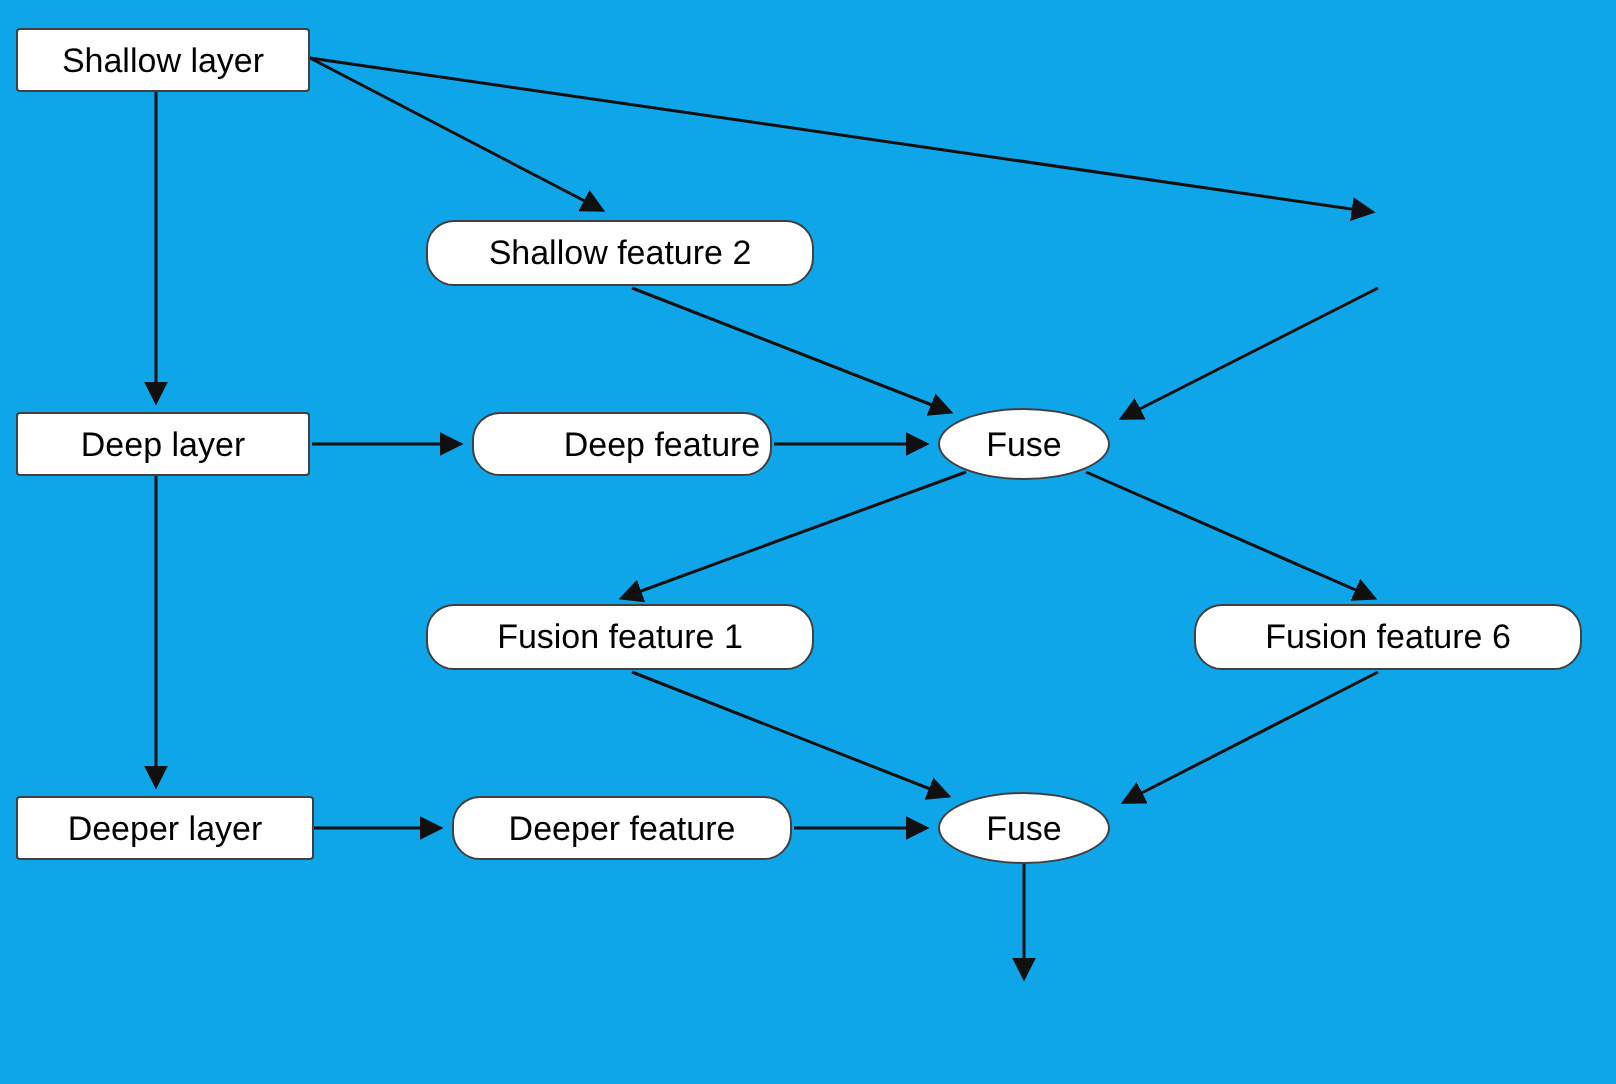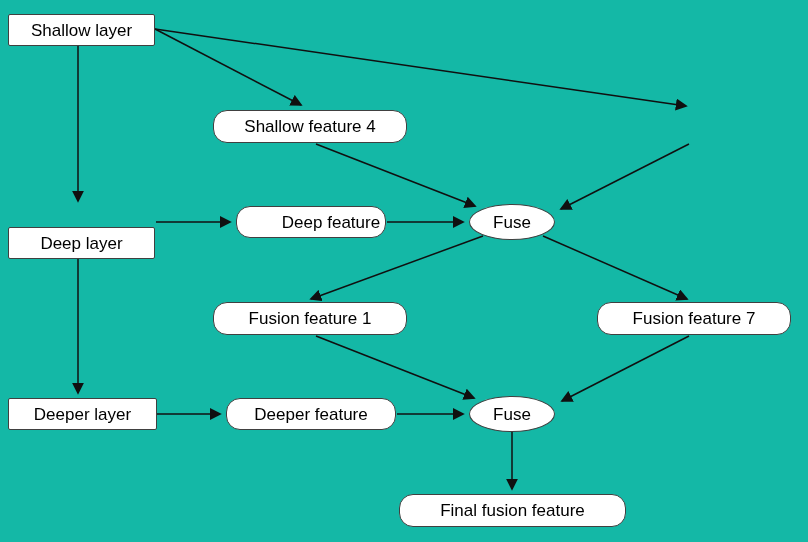--- a/index.html
+++ b/index.html
@@ -5,21 +5,21 @@
   html, body {
     margin: 0;
     padding: 0;
     background: #ffffff;
     font-family: "Liberation Sans", "DejaVu Sans", sans-serif;
   }
   #canvas {
     position: relative;
     width: 808px;
     height: 542px;
-    background: #14b8a6;
+    background: #0ea5e9;
     overflow: hidden;
   }
   #edges-svg {
     position: absolute;
     left: 0;
     top: 0;
     width: 808px;
     height: 542px;
   }
   .node {
@@ -64,34 +64,33 @@
     <line x1="543" y1="236" x2="687" y2="299" marker-end="url(#arrow)"></line>
     <line x1="316" y1="336" x2="474" y2="398" marker-end="url(#arrow)"></line>
     <line x1="689" y1="336" x2="562" y2="401" marker-end="url(#arrow)"></line>
     <line x1="157" y1="414" x2="220" y2="414" marker-end="url(#arrow)"></line>
     <line x1="397" y1="414" x2="463" y2="414" marker-end="url(#arrow)"></line>
     <line x1="512" y1="432" x2="512" y2="489" marker-end="url(#arrow)"></line>
   </svg>
 
   <div class="node rect" style="left:8px;   top:14px;  width:147px; height:32px;">Shallow layer</div>
 
-  <div class="node rounded" style="left:213px; top:110px; width:194px; height:33px;">Shallow feature 4</div>
+  <div class="node rounded" style="left:213px; top:110px; width:194px; height:33px;">Shallow feature 2</div>
 
 
-  <div class="node rect" style="left:8px;   top:206px; width:147px; height:32px;margin-top:21px;">Deep layer</div>
+  <div class="node rect" style="left:8px;   top:206px; width:147px; height:32px;">Deep layer</div>
 
   <div class="node rounded" style="left:236px; top:206px; width:150px; height:32px;padding-left:40px;">Deep feature</div>
 
   <div class="node ellipse" style="left:469px; top:204px; width:86px;  height:36px;">Fuse</div>
 
   <div class="node rounded" style="left:213px; top:302px; width:194px; height:33px;text-align:right;">Fusion feature 1</div>
 
-  <div class="node rounded" style="left:597px; top:302px; width:194px; height:33px;">Fusion feature 7</div>
+  <div class="node rounded" style="left:597px; top:302px; width:194px; height:33px;">Fusion feature 6</div>
 
   <div class="node rect" style="left:8px;   top:398px; width:149px; height:32px;">Deeper layer</div>
 
   <div class="node rounded" style="left:226px; top:398px; width:170px; height:32px;">Deeper feature</div>
 
   <div class="node ellipse" style="left:469px; top:396px; width:86px;  height:36px;">Fuse</div>
 
-  <div class="node rounded" style="left:399px; top:494px; width:227px; height:33px;">Final fusion feature</div>
 
 </div>
 
 </body></html>

